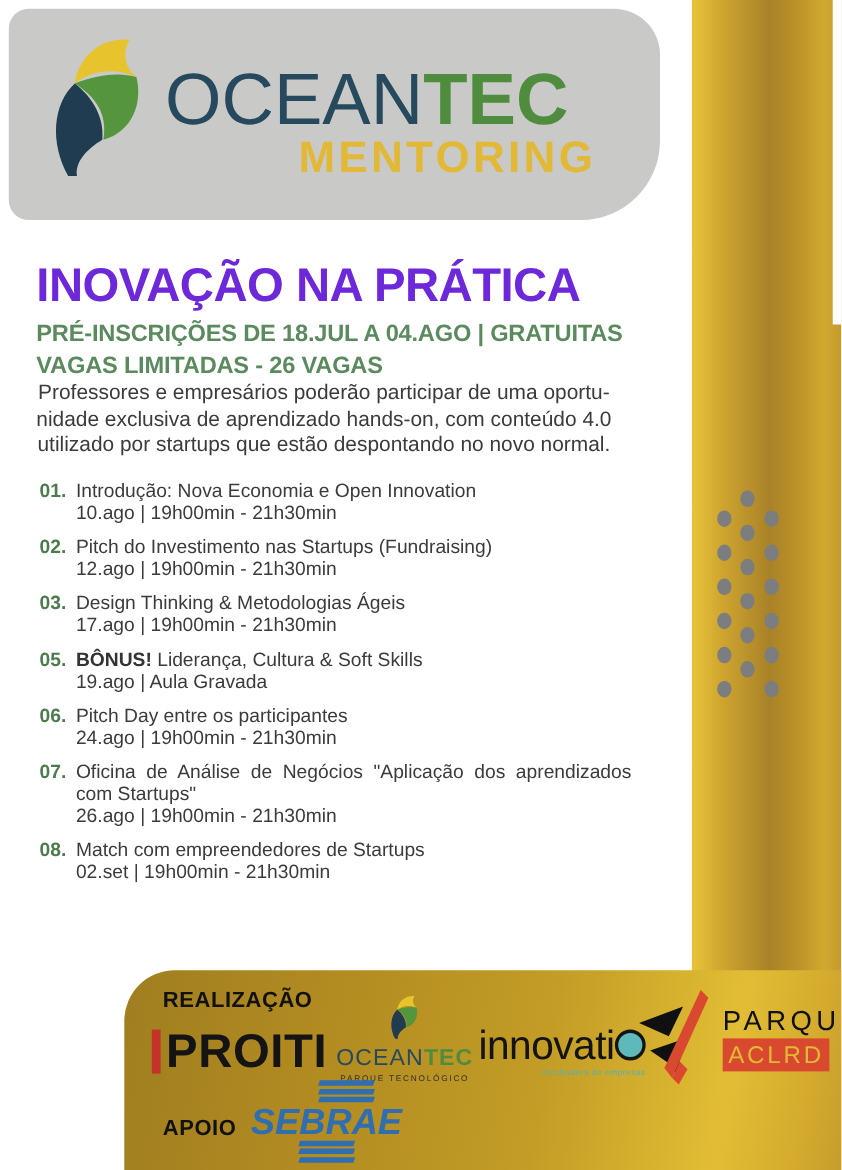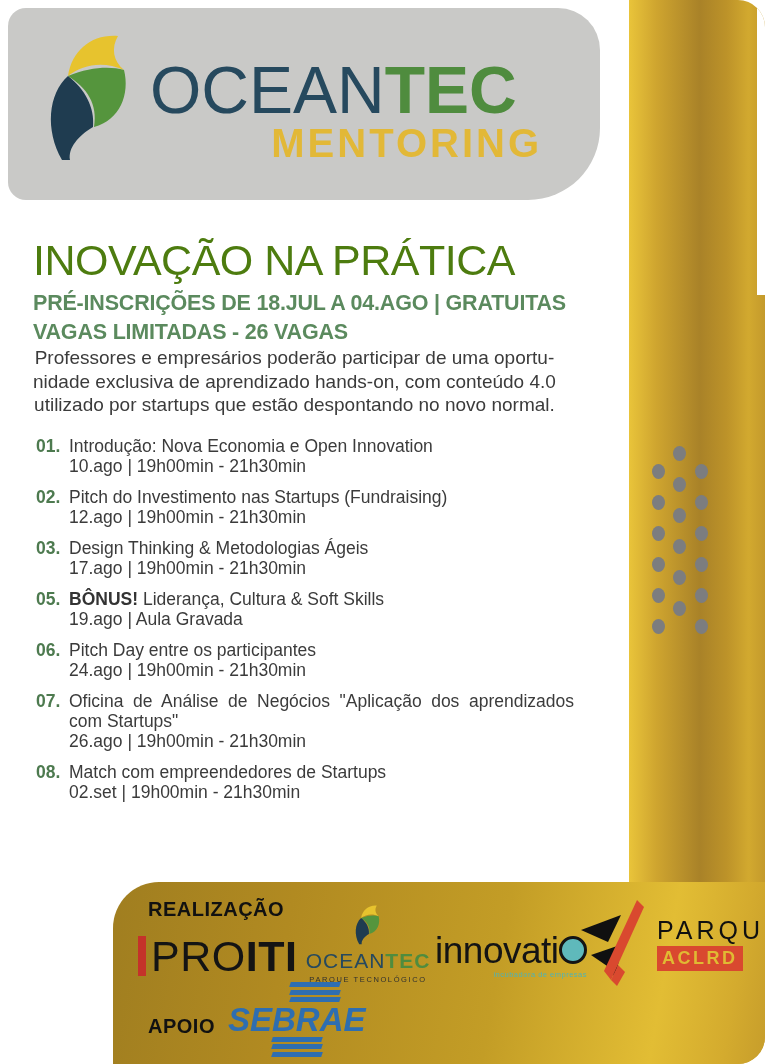--- a/index.html
+++ b/index.html
@@ -1,36 +1,36 @@
 <!DOCTYPE html>
 <html><head>
 <meta charset="utf-8">
 <style>
   html,body{margin:0;padding:0;}
   body{font-family:"Liberation Sans",sans-serif;background:#fff;}
-  .poster{position:relative;width:765px;height:1064px;background:#ffffff;overflow:hidden;border-radius:27px;}
+  .poster{position:relative;width:765px;height:1064px;background:#ffffff;overflow:hidden;}
 
   
   .right-bar{position:absolute;left:629px;top:0;width:136px;height:1064px;
     background:linear-gradient(90deg,#e9c43a 0%,#cfa52f 20%,#a98228 52%,#bd9329 72%,#d2a92f 88%,#c49a2c 100%);}
   .right-bar-notch{position:absolute;left:757px;top:0;width:8px;height:295px;background:#fff;}
 
   
   .brand-panel{position:absolute;left:8px;top:8px;width:592px;height:192px;background:#c9c9c7;
     border-radius:18px 42px 72px 18px;}
   .brand-logo{position:absolute;left:32px;top:20px;width:100px;height:134px;}
   .brand-text{position:absolute;left:142px;top:47px;width:392px;}
   .brand-name{font-size:66px;line-height:70px;font-weight:400;white-space:nowrap;}
   .brand-name .navy{color:#26495e;}
   .brand-name .grn{color:#4f8c3e;font-weight:700;}
   .brand-tagline{font-size:40px;line-height:36px;font-weight:700;color:#e2b837;text-align:right;letter-spacing:3px;}
 
   
-  .title{position:absolute;left:33px;top:237px;margin:0;font-size:43px;line-height:46px;font-weight:400;
-    color:#4d7c0f;letter-spacing:-0.5px;white-space:nowrap;}
+  .title{position:absolute;left:33px;top:237px;margin:0;font-size:43px;line-height:46px;font-weight:700;
+    color:#6d28d9;letter-spacing:-0.5px;white-space:nowrap;}
   .subtitle{position:absolute;left:33px;top:289px;font-size:21.5px;line-height:29px;font-weight:700;
     color:#5b8a5e;letter-spacing:-0.2px;}
   .desc{position:absolute;left:33px;top:346px;margin:0;font-size:19px;line-height:23.5px;color:#3b3b3b;text-align:center;}
 
   
   .schedule{position:absolute;left:36px;top:436px;width:585px;list-style:none;margin:0;padding:0;}
   .item{display:flex;margin-bottom:11px;font-size:17.5px;line-height:20px;color:#3b3b3b;}
   .item .num{width:33px;flex:0 0 33px;font-weight:700;color:#4d7a4f;}
   .item .ttl b{font-weight:700;color:#333;}
   .item.narrow .ttl{max-width:505px;text-align:justify;}
@@ -45,40 +45,40 @@
   .partners{position:absolute;left:113px;top:882px;width:652px;height:182px;border-top-left-radius:46px;
     overflow:hidden;
     background:linear-gradient(100deg,#a07e20 0%,#b18a21 25%,#c39d26 55%,#e2bd34 78%,#d4ab2e 88%,#b98f28 100%);padding-left:44px;}
   .label{position:absolute;font-size:20px;font-weight:700;color:#111;letter-spacing:0.5px;}
   .label.realz{left:35px;top:16px;}
   .label.apoio{left:35px;top:133px;}
 
   .proiti{position:absolute;left:25px;top:51px;font-size:43px;line-height:46px;color:#141414;
     letter-spacing:0.5px;display:flex;align-items:center;}
   .proiti .rbar{width:8px;height:40px;background:#c4322a;margin-right:5px;}
-  .proiti .reg{font-weight:400;}
+  .proiti .reg{font-weight:700;}
   .proiti b{font-weight:800;}
 
   .otec{position:absolute;left:187px;top:21px;width:136px;text-align:center;}
   .otec svg{width:34px;height:42px;}
   .otec .o-name{font-size:21px;line-height:23px;letter-spacing:1px;white-space:nowrap;}
   .otec .o-name .navy{color:#26495e;}
   .otec .o-name .grn{color:#4f8c3e;font-weight:800;}
   .otec .o-sub{font-size:7.5px;letter-spacing:1.6px;color:#2f2f2f;margin-top:3px;white-space:nowrap;}
 
   .innov{position:absolute;left:322px;top:49px;width:152px;color:#141414;}
   .innov .iname{font-size:37px;line-height:40px;letter-spacing:-0.5px;white-space:nowrap;}
   .innov .o-dot{display:inline-block;width:22px;height:22px;border:3px solid #141414;border-radius:50%;
     background:#5fb9bb;color:transparent;overflow:hidden;vertical-align:-1px;}
   .innov .isub{font-size:7.5px;color:#4fb3b5;text-align:right;margin-top:-1px;letter-spacing:0.5px;}
 
   .stars{position:absolute;left:468px;top:18px;display:flex;align-items:center;gap:4px;}
   .stars svg{width:72px;height:88px;}
   .stars .s-name{font-size:25px;letter-spacing:4px;color:#101010;font-weight:500;line-height:27px;}
-  .stars .s-badge{display:inline-block;font-size:18px;letter-spacing:2.5px;color:#e0ba33;font-weight:700;
+  .stars .s-badge{display:inline-block;font-size:22px;letter-spacing:2.5px;color:#e0ba33;font-weight:400;
     background:#d9492f;padding:2px 5px;margin-top:2px;}
 
   .sebrae{position:absolute;left:115px;top:100px;color:#2e6eb1;}
   .sb-bars i{display:block;width:50px;height:5px;background:#2e6eb1;margin-bottom:2.5px;transform:skewX(-18deg);}
   .sb-top{padding-left:62px;}
   .sb-bottom{padding-left:44px;margin-top:2px;}
   .sb-name{font-size:33px;line-height:30px;font-weight:700;font-style:italic;}
 </style>
 </head>
 <body>

